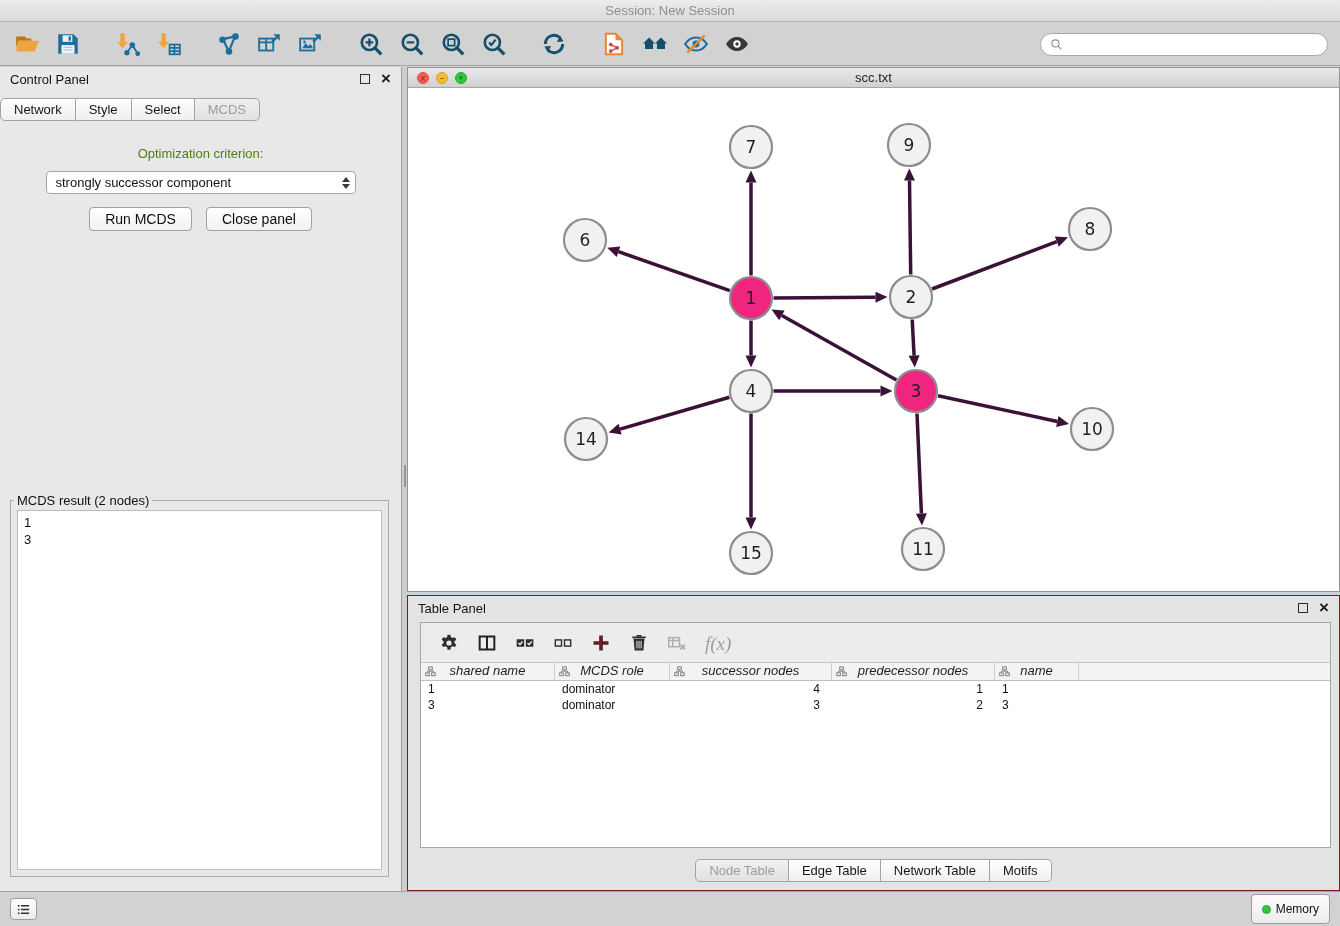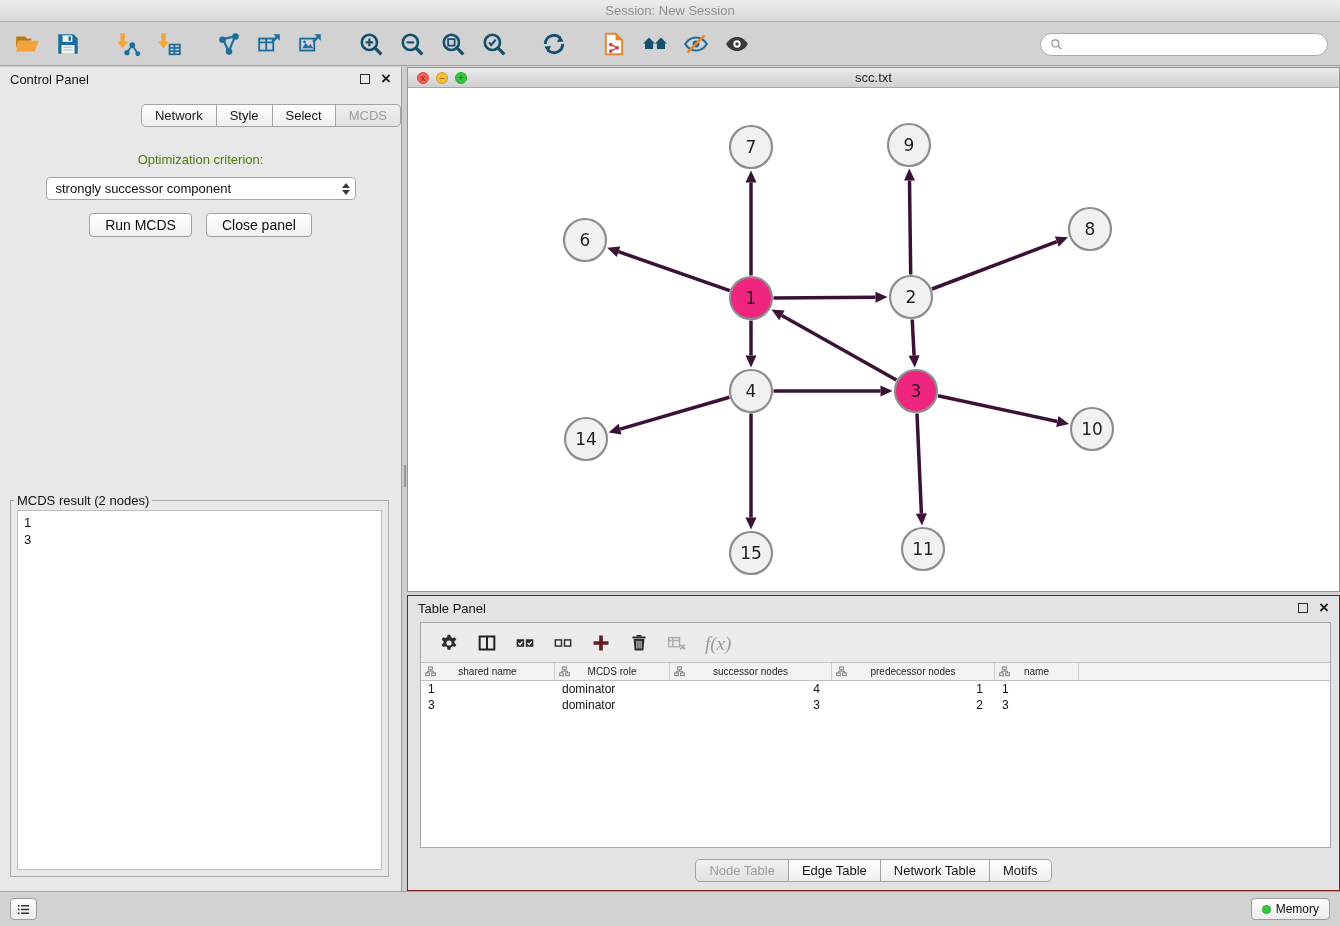--- a/index.html
+++ b/index.html
@@ -31,21 +31,21 @@
   
   .panel-titlebar { height:24px; display:flex; align-items:center; padding:0 10px;
                     font-size:13px; color:#141414; }
   .panel-controls { margin-left:auto; display:flex; gap:11px; align-items:center; }
   .float-btn { width:10px; height:10px; border:1.6px solid #2E2E2E; background:transparent; }
   .close-btn { font-size:17px; font-weight:bold; color:#1B1B1B; line-height:10px; }
 
   
   .control-panel { position:absolute; left:0; top:67px; width:402px; bottom:35px;
                    background:#E8E8E8; border-right:1px solid #9C9C9C; }
-  .control-tabs { display:flex; justify-content:flex-end; margin-top:13px; }
+  .control-tabs { display:flex; justify-content:flex-start; margin-top:7px; }
   .mac-tab { border:1px solid #A3A3A3; border-left:none; background:linear-gradient(#FFFFFF,#EFEFEF);
              padding:3px 13px; font-size:13px; color:#161616; cursor:default; }
   .mac-tab:first-child { border-left:1px solid #A3A3A3; border-radius:5px 0 0 5px; }
   .mac-tab:last-child { border-radius:0 5px 5px 0; }
   .mac-tab.active { background:linear-gradient(#F0F0F0,#E1E1E1); color:#9C9C9C; }
   .opt-label { text-align:center; margin-top:25px; font-size:13px; color:#4d7c0f; }
   .dropdown { width:310px; margin:10px auto 0; height:23px; background:#FFF; border:1px solid #A6A6A6;
               border-radius:4px; display:flex; align-items:center; font-size:13px; color:#111;
               padding-left:9px; position:relative; }
   .stepper { position:absolute; right:5px; top:0; height:100%; display:flex; flex-direction:column;
@@ -91,39 +91,39 @@
                  border:1px solid #7f1d1d; }
   .tp-content { position:absolute; left:12px; right:8px; top:26px; bottom:42px;
                 border:1px solid #A6A6A6; background:#FFF; display:flex; flex-direction:column; }
   .table-toolbar { height:40px; background:#ECECEC; border-bottom:1px solid #C4C4C4;
                    display:flex; align-items:center; padding-left:6px; }
   .ttool-btn { width:32px; height:30px; display:flex; align-items:center; justify-content:center;
                margin-left:6px; }
   .ttool-btn .ico, .ttool-btn .ico svg { width:20px; height:20px; display:block; }
   .fx-glyph { font-family:"Liberation Serif", serif; font-style:italic; font-size:19px; color:#9C9C9C; }
   .table-header { display:flex; height:18px; background:#F3F3F3; border-bottom:1px solid #C0C0C0; }
-  .hcell { position:relative; border-right:1px solid #CECECE; display:flex; align-items:center;
-           justify-content:center; font-size:10px; color:#1E1E1E; }
+  .hcell { position:relative; border-right:1px solid #CECECE; display:flex; 
+           justify-content:center; font-size:13px; color:#1E1E1E;font-style:italic; }
   .hcell .hicon, .hcell .hicon svg { width:11px; height:11px; display:block; }
   .hcell .hicon { position:absolute; left:4px; top:3px; }
   .hcell.filler { flex:1; border-right:none; }
   .table-body { flex:1; background:#FFF; overflow:hidden; }
   .trow { display:flex; height:16px; font-size:12px; color:#101010; }
   .tcell { padding:0 12px 0 7px; line-height:16px; white-space:nowrap; overflow:hidden; }
   .tcell.right { text-align:right; }
   .table-tabs { position:absolute; left:0; right:0; bottom:8px; display:flex; justify-content:center; }
 
   
   .statusbar { position:absolute; left:0; right:0; bottom:0; height:35px; background:#D2D2D2;
                border-top:1px solid #A4A4A4; display:flex; align-items:center; padding:0 10px; }
   .status-left-btn { width:27px; height:22px; border:1px solid #9D9D9D; border-radius:4px;
                      background:linear-gradient(#FDFDFD,#ECECEC); display:flex; align-items:center;
                      justify-content:center; }
   .status-left-btn svg { width:15px; height:15px; display:block; }
-  .memory-btn { margin-left:auto; height:22px; border:1px solid #9D9D9D; border-radius:4px;
+  .memory-btn { margin-left:auto; height:30px; border:1px solid #9D9D9D; border-radius:4px;
                 background:linear-gradient(#FDFDFD,#ECECEC); display:flex; align-items:center;
                 gap:5px; padding:4px 10px; font-size:12px; color:#101010; }
   .memory-dot { width:9px; height:9px; border-radius:50%; background:#34C73F; border:1px solid #28A733; }
 </style>
 </head>
 <body>
 
 <div class="app">
 
   <div class="titlebar">

